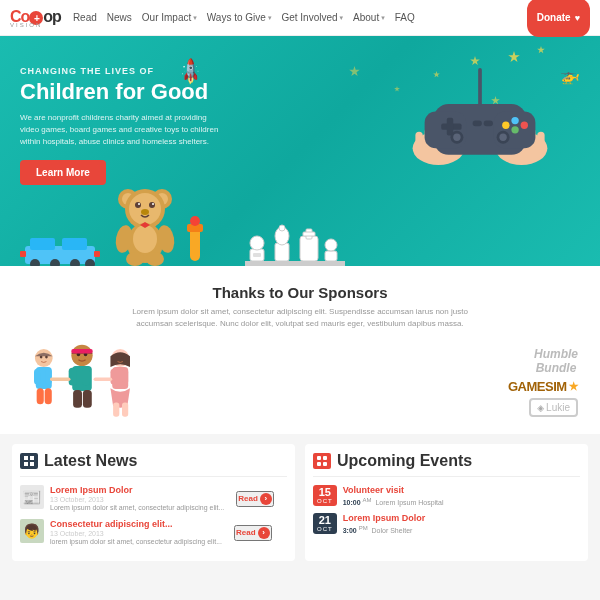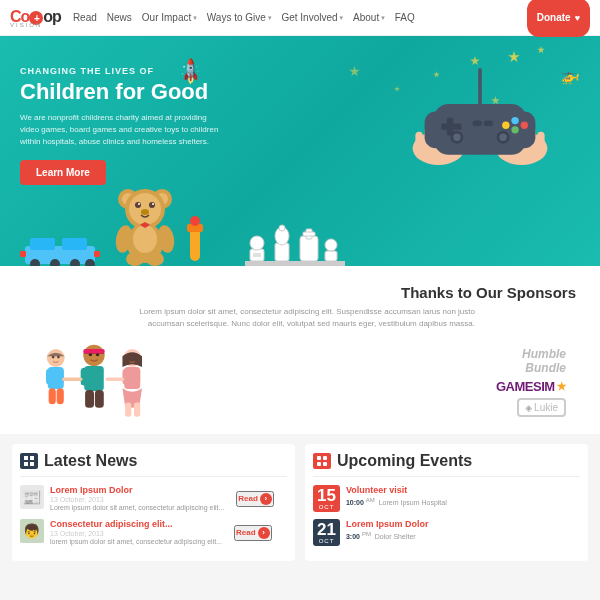--- a/index.html
+++ b/index.html
@@ -159,22 +159,22 @@
       position: absolute;
       top: 30px;
       right: 20px;
       font-size: 16px;
       z-index: 3;
     }
 
     
     .sponsors {
       background: #fff;
-      padding: 18px 24px 12px;
-      text-align: right;
+      padding: 18px 12px 12px;
+      text-align: center;
     }
     .sponsors-title {
       font-size: 15px;
       font-weight: bold;
       color: #333;
       margin-bottom: 5px;
     }
     .sponsors-desc {
       font-size: 8px;
       color: #999;
@@ -362,21 +362,21 @@
     .event-date-box {
       background: #e8463a;
       color: #fff;
       border-radius: 3px;
       padding: 2px 4px;
       text-align: center;
       min-width: 22px;
       flex-shrink: 0;
     }
     .event-day {
-      font-size: 17px;
+      font-size: 11px;
       font-weight: 900;
       line-height: 1;
     }
     .event-month {
       font-size: 6px;
       text-transform: uppercase;
       letter-spacing: 1px;
     }
     .event-content { flex: 1; }
     .event-title {
@@ -635,21 +635,21 @@
         <path d="M105 22 Q108 24 111 22" stroke="#c0704a" stroke-width="1" fill="none"></path>
 
         <line x1="31" y1="42" x2="50" y2="42" stroke="#f4c5a0" stroke-width="4" stroke-linecap="round"></line>
         <line x1="80" y1="42" x2="97" y2="42" stroke="#ffccbc" stroke-width="4" stroke-linecap="round"></line>
       </svg>
     </div>
 
     <div style="display:flex;flex-direction:column;gap:4px;align-items:flex-end;">
       <div class="sponsor-humble" style="font-style:italic;color:#bbb;font-size:12px;">Humble<br>Bundle</div>
       <div class="sponsor-gamesim">
-        <span style="font-size:13px;font-weight:900;color:#701a75;letter-spacing:-0.5px;">GAMESIM</span>
+        <span style="font-size:13px;font-weight:900;color:#a16207;letter-spacing:-0.5px;">GAMESIM</span>
         <span style="color:#f9a825;font-size:11px;">★</span>
       </div>
       <div class="sponsor-lukie">
         <span style="font-size:9px;color:#aaa;">◈</span>
         <span style="font-size:10px;color:#bbb;">Lukie</span>
       </div>
     </div>
   </div>
 </div>
 

